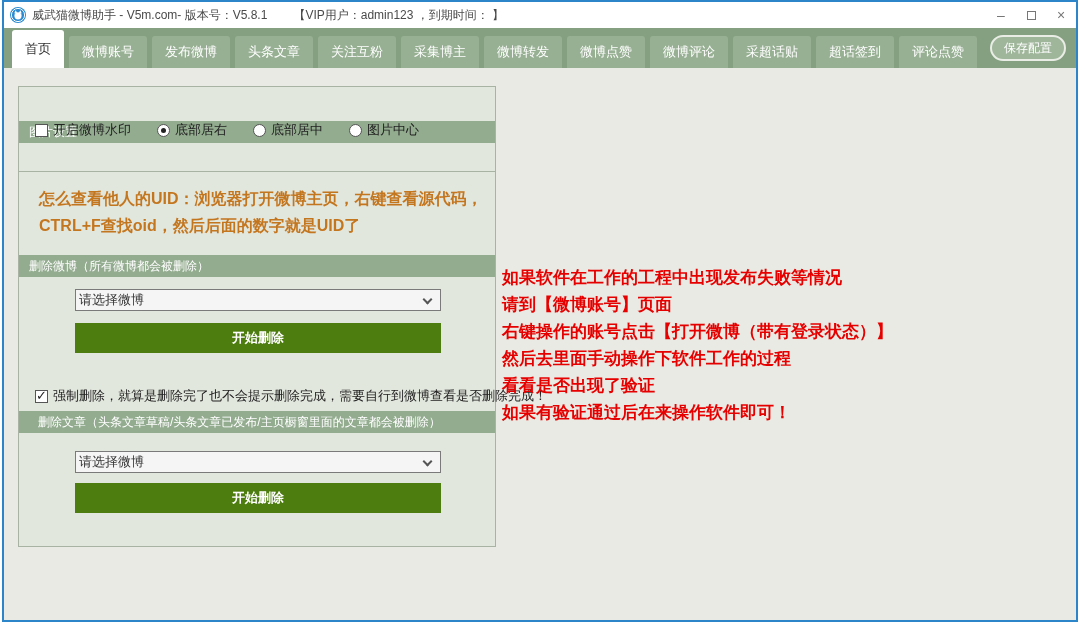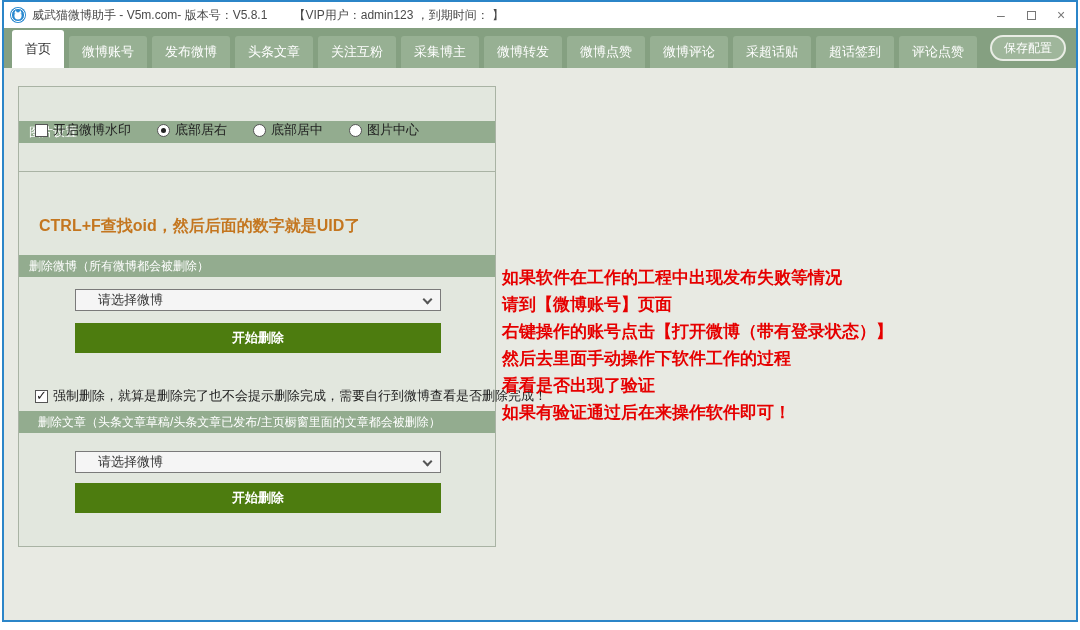--- a/index.html
+++ b/index.html
@@ -52,21 +52,21 @@
     background:#fff; display:inline-block; margin-right:5px; position:relative;
     flex:0 0 auto; }
   .radio.sel::after{ content:""; position:absolute; left:3px; top:3px;
     width:5px; height:5px; border-radius:50%; background:#222; }
   .ctl{ display:flex; align-items:center; margin-right:26px; }
   .divline{ position:absolute; left:0; right:0; height:1px; background:#a9b3a4; }
   .uid-text{ position:absolute; left:20px; right:10px; color:#c4761f;
     font-size:16px; font-weight:bold; line-height:27px; }
   .dropdown{ position:absolute; left:56px; width:366px; height:22px;
     background:#f5f5f5; border:1px solid #7a7a7a; font-size:13px; color:#333;
-    line-height:20px; padding-left:22px; }
+    line-height:20px; padding-left:3px; }
   .dd-arrow{ position:absolute; right:9px; top:6px; width:7px; height:7px;
     border-right:2px solid #555; border-bottom:2px solid #555;
     transform:rotate(45deg); }
   .green-btn{ position:absolute; left:56px; width:366px; height:30px;
     background:#4d7c0f; color:#fff; font-size:13px; font-weight:bold;
     text-align:center; line-height:30px; border:none; }
   .force-row{ position:absolute; left:16px; top:300px; display:flex;
     align-items:center; font-size:13px; color:#222; white-space:nowrap; }
   .notice{ position:absolute; left:498px; top:196px; width:566px; }
   .notice div{ color:#e60000; font-size:17px; font-weight:bold;
@@ -144,20 +144,21 @@
           <span class="radio"></span>
           <span>底部居中</span>
         </span>
         <span class="ctl">
           <span class="radio"></span>
           <span>图片中心</span>
         </span>
       </div>
 
       <div class="divline" style="top:84px;"></div>
+      <div class="uid-text" style="top:98px;">怎么查看他人的UID：浏览器打开微博主页，右键查看源代码，</div>
       <div class="uid-text" style="top:125px;">CTRL+F查找oid，然后后面的数字就是UID了</div>
 
       <div class="grp-header" style="top:168px;">删除微博（所有微博都会被删除）</div>
       <div class="dropdown" style="top:202px;">
         <span>请选择微博</span>
         <span class="dd-arrow"></span>
       </div>
       <div class="green-btn" style="top:236px;">开始删除</div>
 
       <div class="force-row">

